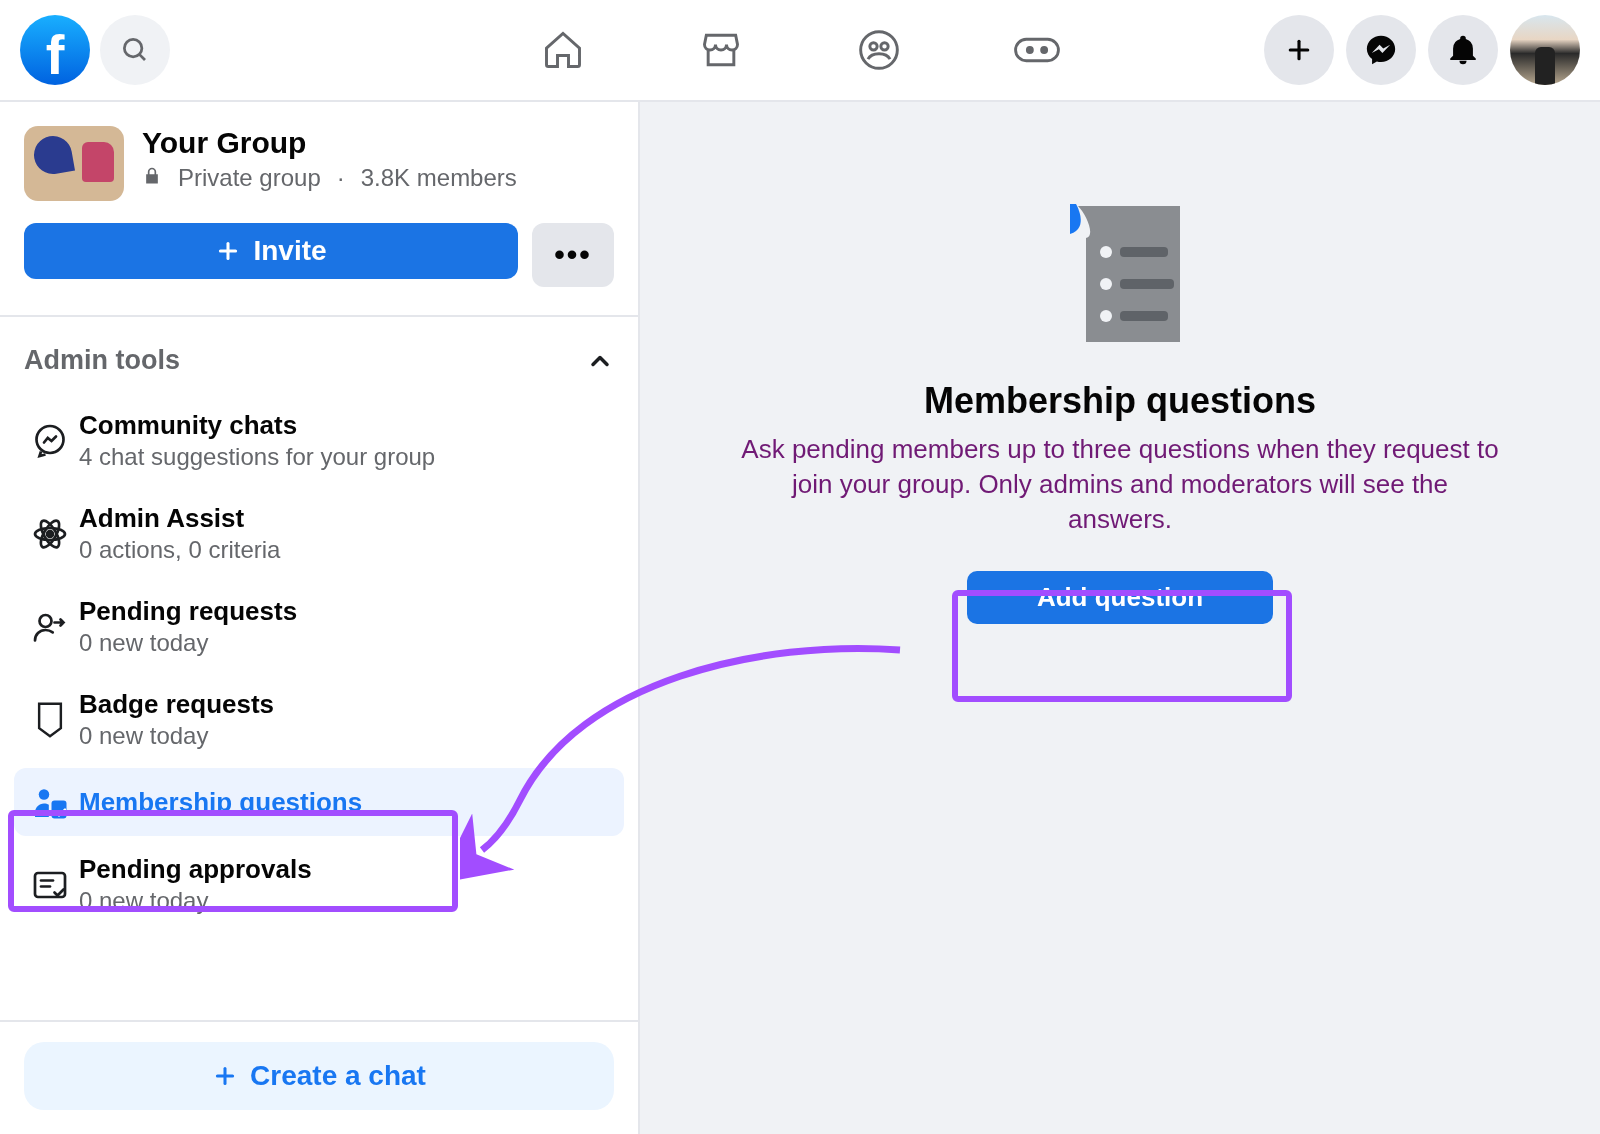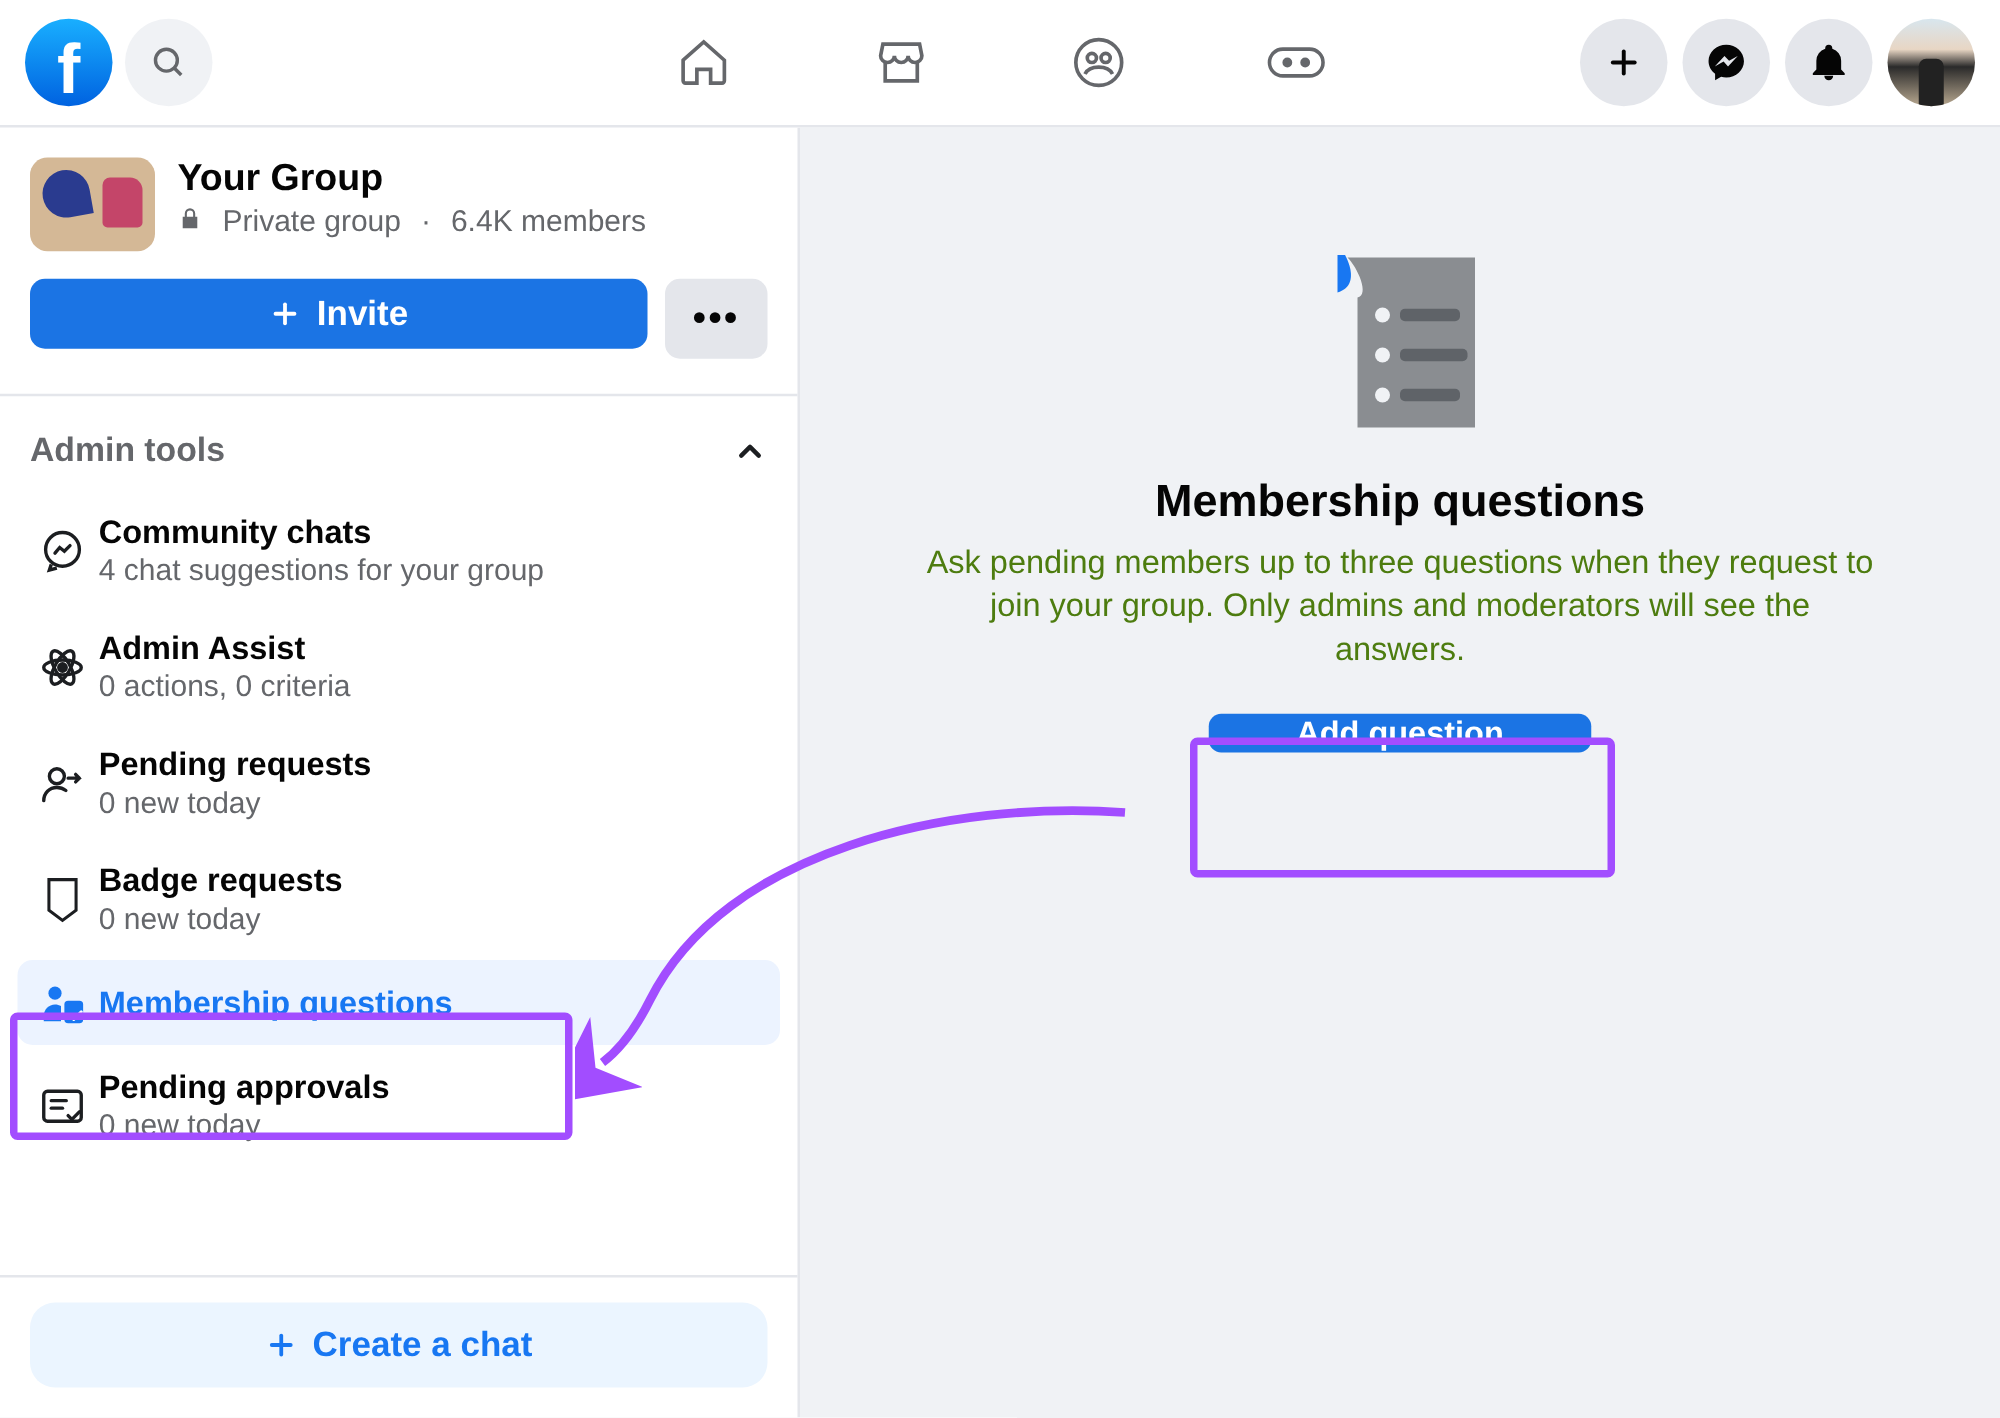--- a/index.html
+++ b/index.html
@@ -298,33 +298,33 @@
       align-items:center;
       justify-content:center;
     }
     .mq-title {
       font-size: 36px;
       font-weight: 700;
       margin-top: 32px;
     }
     .mq-desc {
       font-size: 26px;
-      color: #4d7c0f;
+      color: #701a75;
       text-align: center;
       max-width: 760px;
       margin-top: 10px;
       line-height: 1.35;
     }
     .add-q-btn {
       margin-top: 34px;
       background: #1b74e4;
       color: #fff;
       font-size: 26px;
       font-weight: 700;
-      padding: 0 36px;
+      padding: 11px 36px;
       border-radius: 10px;
       cursor: pointer;
       min-width: 306px;
       text-align: center;
     }
 
     
     .highlight-box {
       position: absolute;
       border: 6px solid #a24dff;
@@ -409,21 +409,21 @@
       <div>
         <div class="group-title-line">Your Group</div>
         <div class="group-meta">
           <span class="lock-icon">
             <svg width="20" height="20" viewBox="0 0 24 24" fill="#65676b">
                 <path d="M17 10V7a5 5 0 0 0-10 0v3H5v11h14V10zm-8-3a3 3 0 1 1 6 0v3H9z"></path>
               </svg>
           </span>
           <span>Private group</span>
           <span>·</span>
-          <span>6.4K members</span>
+          <span>3.8K members</span>
         </div>
       </div>
     </div>
 
     <div class="button-row">
       <div class="invite-btn">
         <svg class="plus-svg" width="26" height="26" viewBox="0 0 24 24" stroke="#fff" stroke-width="2.8" stroke-linecap="round">
             <line x1="12" y1="5" x2="12" y2="19"></line>
             <line x1="5" y1="12" x2="19" y2="12"></line>
           </svg>

